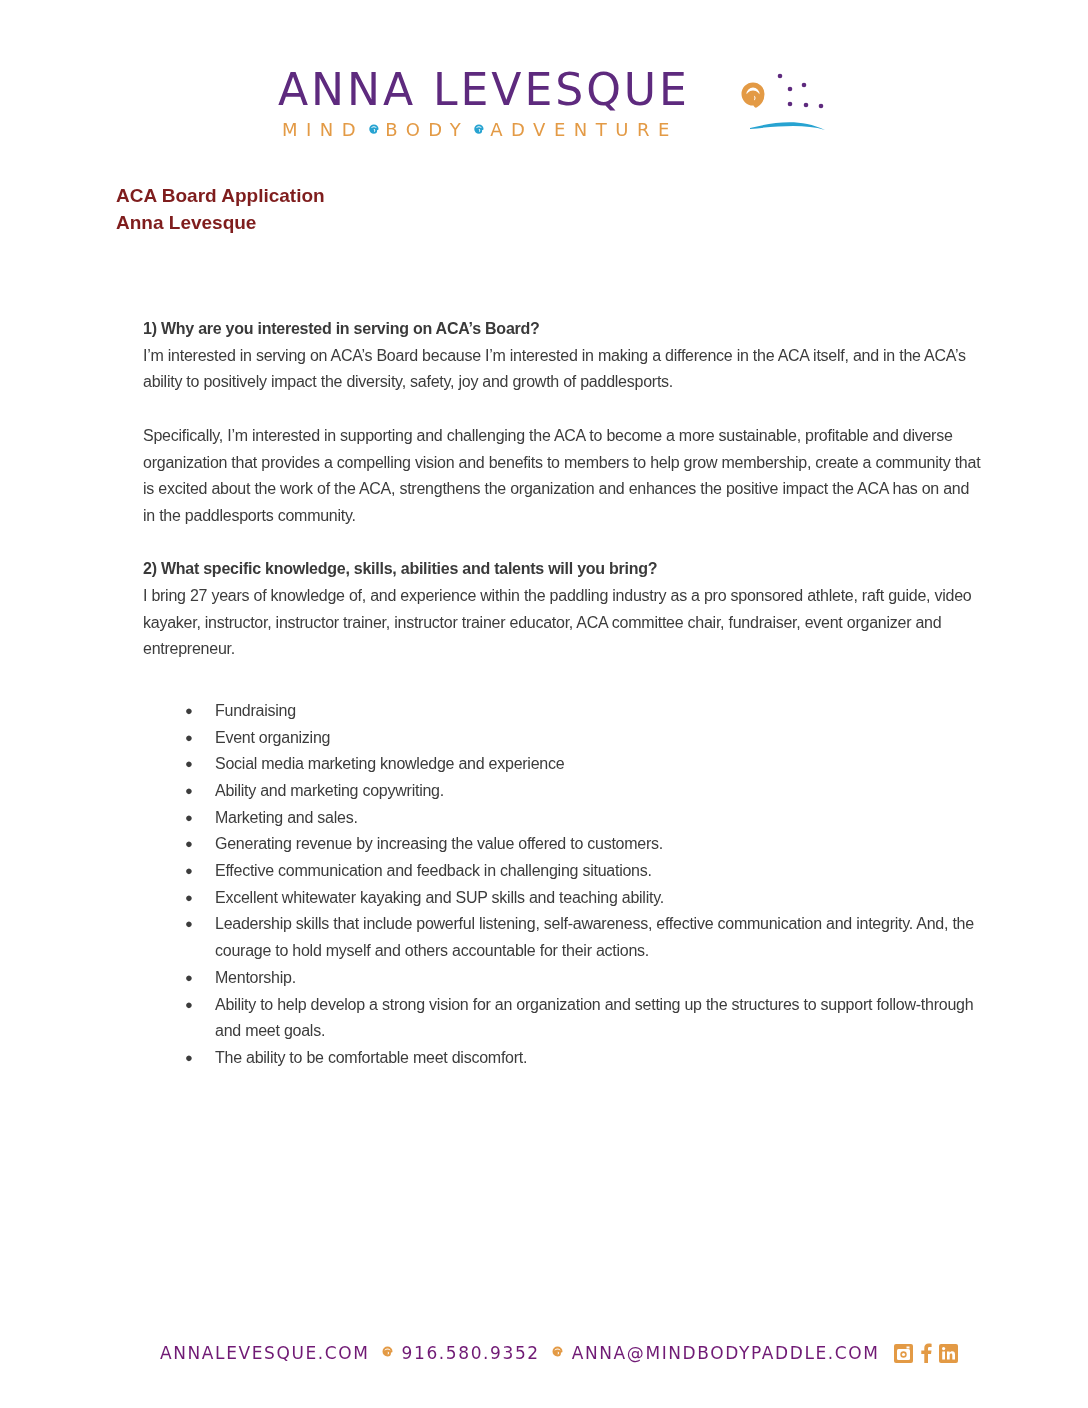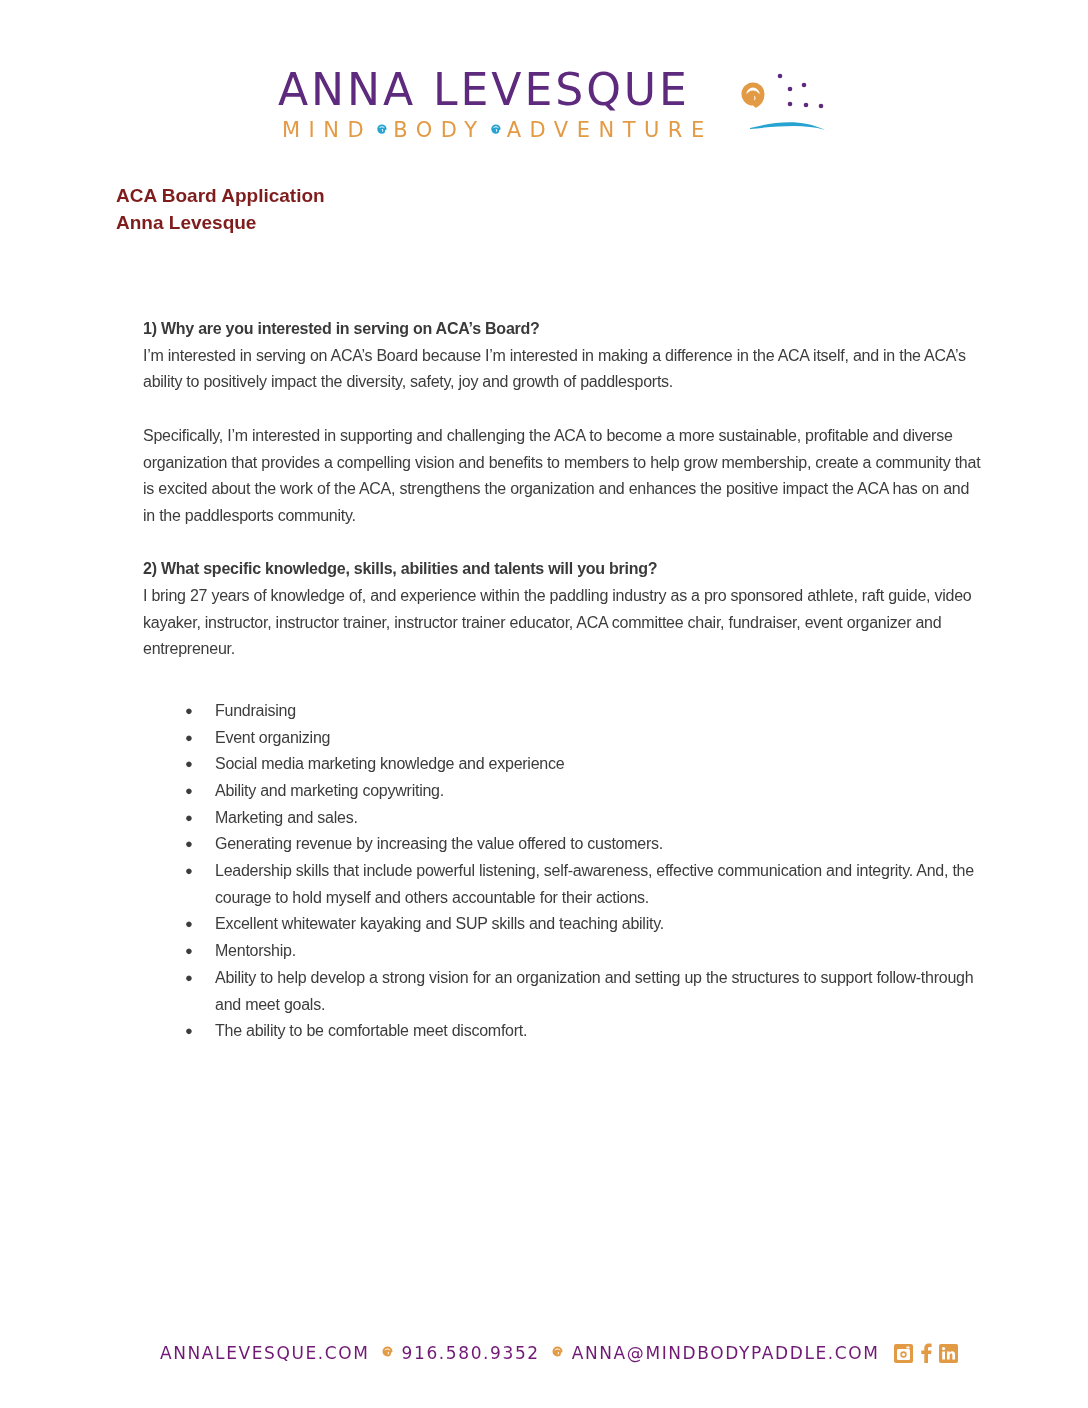--- a/index.html
+++ b/index.html
@@ -2,21 +2,21 @@
 <html><head>
   <meta charset="utf-8">
   <style>
     html, body { margin: 0; padding: 0; background: #ffffff; }
     body { width: 1088px; height: 1408px; position: relative; overflow: hidden; font-family: "Liberation Sans", sans-serif; }
     .page { position: absolute; left: 0; top: 0; width: 928px; height: 1408px; background: #fff; }
 
     
     .logo { position: absolute; left: 278px; top: 64px; width: 560px; height: 80px; }
     .logo-name { position: absolute; left: 0; top: 0; font-family: "DejaVu Sans", sans-serif; font-size: 45px; letter-spacing: 3px; color: #5e2a7e; font-weight: normal; line-height: 52px; transform: scaleX(0.98); transform-origin: left; white-space: nowrap; }
-    .logo-tag { position: absolute; left: 4px; top: 54px; font-family: "DejaVu Sans", sans-serif; font-size: 21px; color: #e39a45; letter-spacing: 8.5px; line-height: 24px; white-space: nowrap; display: flex; align-items: center; }
+    .logo-tag { position: absolute; left: 4px; top: 54px; font-family: "DejaVu Sans", sans-serif; font-size: 18px; color: #e39a45; letter-spacing: 8.5px; line-height: 24px; white-space: nowrap; display: flex; align-items: center; }
     .logo-tag .swirl { display: inline-block; width: 13px; height: 13px; margin: 0 6px 0 2px; }
     .logo-mark { position: absolute; left: 452px; top: -2px; width: 96px; height: 80px; }
 
     
     .doc-title { position: absolute; left: 116px; top: 182px; font-size: 19px; font-weight: bold; color: #7f1d1d; line-height: 27px; }
 
     .body-text { position: absolute; left: 143px; width: 840px; font-size: 16px; color: #3c3c3c; line-height: 26.7px; letter-spacing: -0.25px; }
     .q { font-weight: bold; color: #3a3a3a; }
     .para { margin: 0; }
     .gap { height: 26.7px; }
@@ -78,22 +78,23 @@
       <p class="para q">2) What specific knowledge, skills, abilities and talents will you bring?</p>
       <p class="para">I bring 27 years of knowledge of, and experience within the paddling industry as a pro sponsored athlete, raft guide, video kayaker, instructor, instructor trainer, instructor trainer educator, ACA committee chair, fundraiser, event organizer and entrepreneur.</p>
       <div class="gap"></div>
       <ul class="skills">
         <li>Fundraising</li>
         <li>Event organizing</li>
         <li>Social media marketing knowledge and experience</li>
         <li>Ability and marketing copywriting.</li>
         <li>Marketing and sales.</li>
         <li>Generating revenue by increasing the value offered to customers.</li>
+        <li>Effective communication and feedback in challenging situations.</li>
+        <li>Excellent whitewater kayaking and SUP skills and teaching ability.</li>
         <li>Leadership skills that include powerful listening, self-awareness, effective communication and integrity. And, the courage to hold myself and others accountable for their actions.</li>
-        <li>Excellent whitewater kayaking and SUP skills and teaching ability.</li>
         <li>Mentorship.</li>
         <li>Ability to help develop a strong vision for an organization and setting up the structures to support follow-through and meet goals.</li>
         <li>The ability to be comfortable meet discomfort.</li>
       </ul>
     </section>
   </div>
 
   <div class="footer">
     <span>ANNALEVESQUE.COM</span>
     <svg class="sep" viewBox="0 0 14 14">

